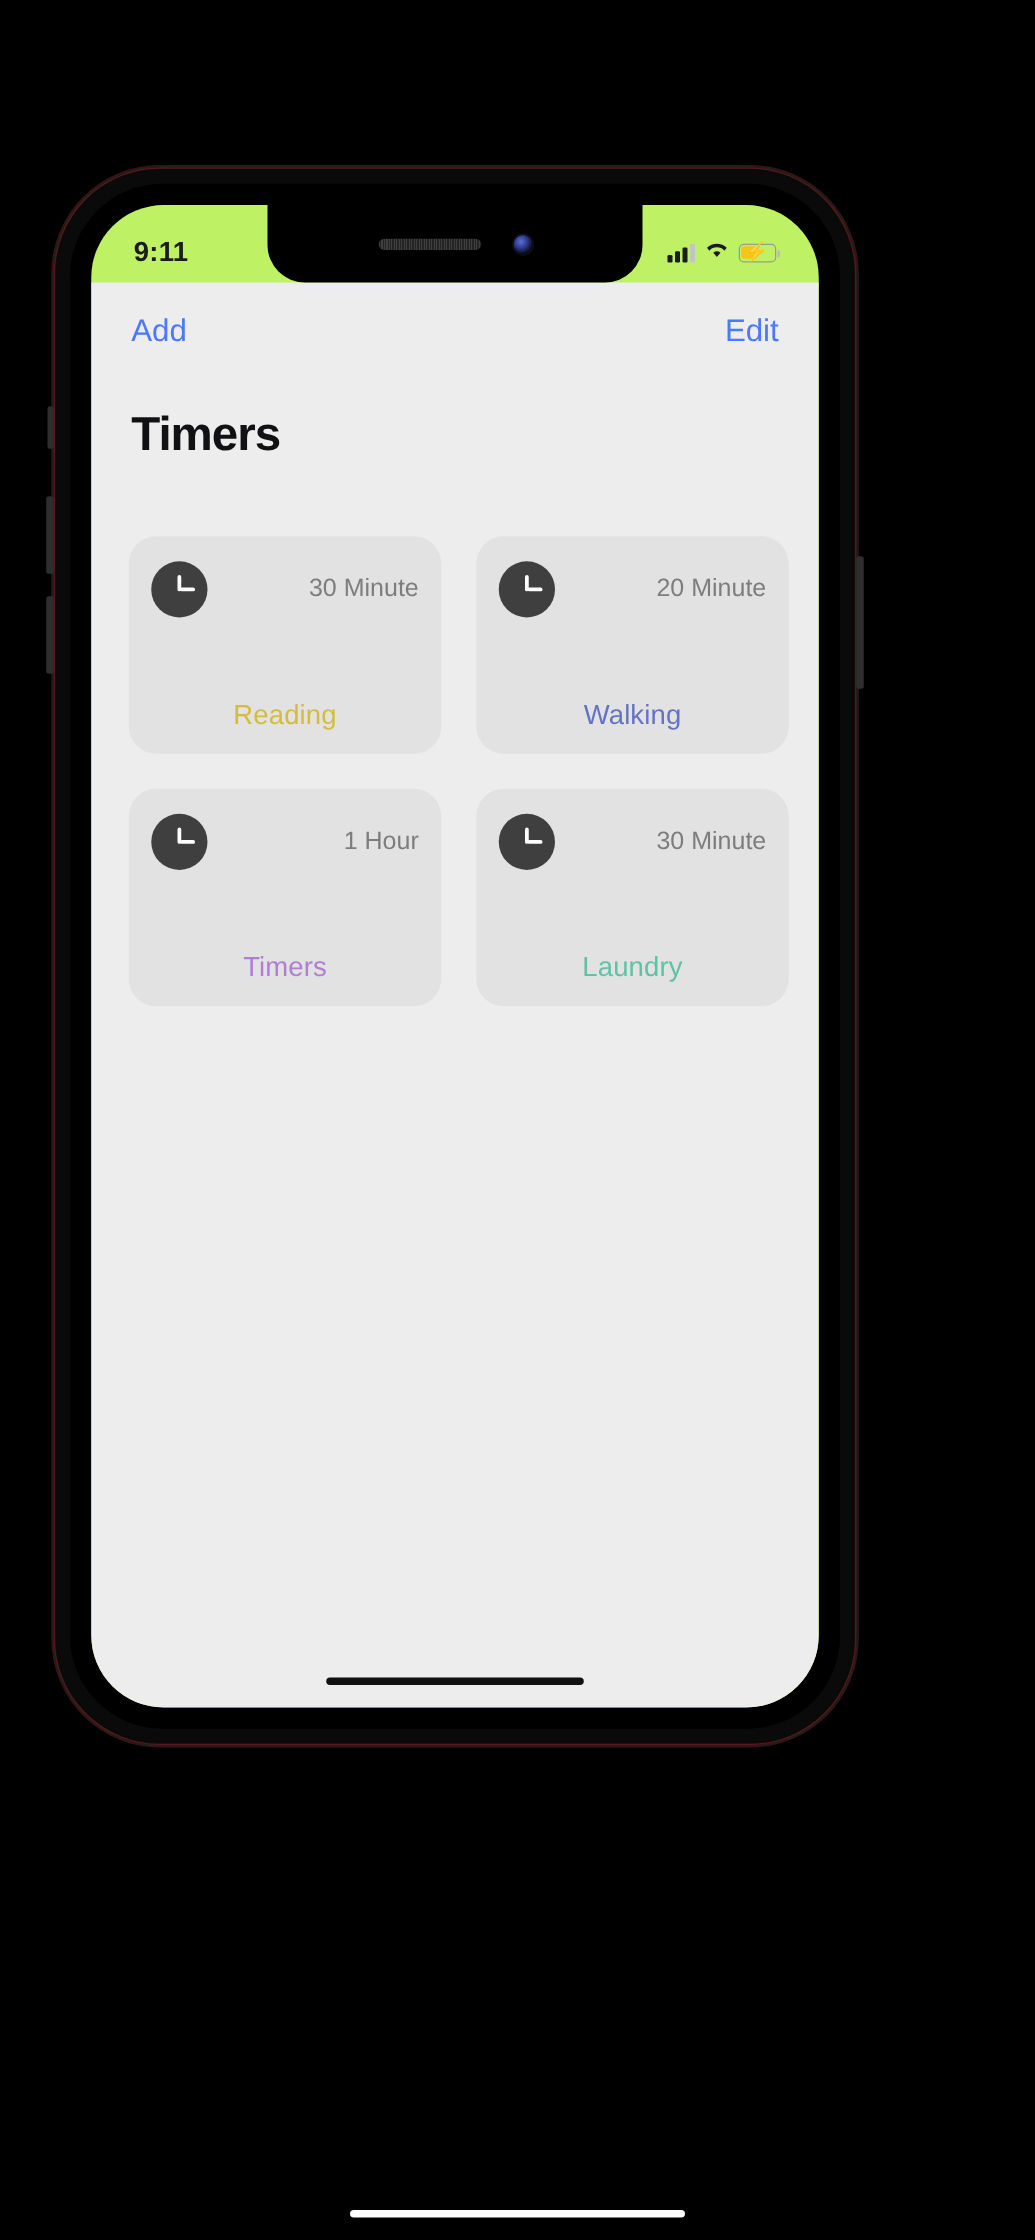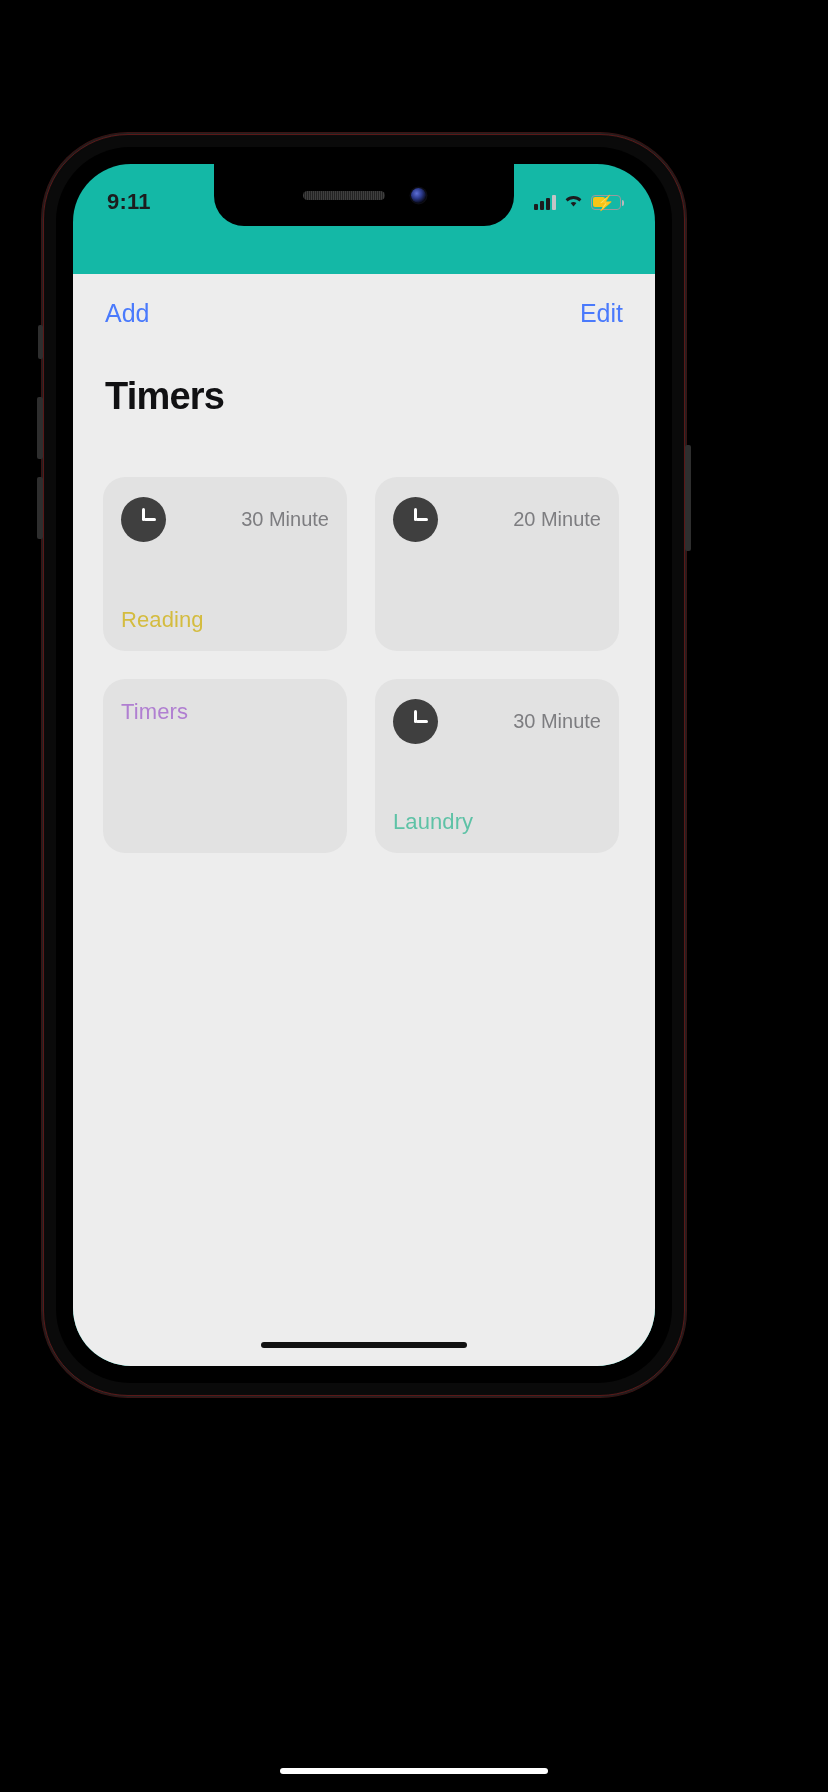--- a/index.html
+++ b/index.html
@@ -60,21 +60,21 @@
   .btn-power  { right: -5px; top: 312px; width: 6px; height: 106px; }
 
   
   #screen {
     position: absolute;
     left: 31px;
     top: 31px;
     width: 582px;
     height: 1202px;
     border-radius: 58px;
-    background: #14b8a6;
+    background: #bef264;
     overflow: hidden;
   }
 
   
   #notch {
     position: absolute;
     left: 50%;
     transform: translateX(-50%);
     top: 0;
     width: 300px;
@@ -186,21 +186,20 @@
   }
 
   
   #app-content {
     position: absolute;
     top: 62px;
     left: 0;
     right: 0;
     bottom: 0;
     background: #ededed;
-    margin-top: 48px;
   }
   #nav-bar {
     display: flex;
     align-items: center;
     justify-content: space-between;
     padding: 27px 32px 0 32px;
   }
   .nav-btn {
     font-size: 25px;
     color: #4a7afc;
@@ -218,21 +217,22 @@
     color: #111113;
     letter-spacing: -0.8px;
     line-height: 1.05;
   }
 
   
   #timer-grid {
     display: grid;
     grid-template-columns: 1fr 1fr;
     gap: 28px 28px;
-    padding: 34px 36px 0 30px;
+    padding: 34px 24px 0 30px;
+    text-align: center;
   }
   .timer-card {
     background: #e2e2e2;
     border-radius: 22px;
     height: 174px;
     padding: 20px 18px 18px 18px;
     box-sizing: border-box;
     display: flex;
     flex-direction: column;
     justify-content: space-between;
@@ -371,23 +371,31 @@
         </div>
 
         <div class="timer-card">
           <div class="card-top">
             <span class="clock-icon">
               <span class="hand-v"></span>
                 <span class="hand-h"></span>
             </span>
             <span class="card-duration">20 Minute</span>
           </div>
+          <div class="card-label" style="color:#6573c4">Walking</div>
         </div>
 
         <div class="timer-card">
+          <div class="card-top">
+            <span class="clock-icon">
+              <span class="hand-v"></span>
+                <span class="hand-h"></span>
+            </span>
+            <span class="card-duration">1 Hour</span>
+          </div>
           <div class="card-label" style="color:#b07fd1">Timers</div>
         </div>
 
         <div class="timer-card">
           <div class="card-top">
             <span class="clock-icon">
               <span class="hand-v"></span>
                 <span class="hand-h"></span>
             </span>
             <span class="card-duration">30 Minute</span>

